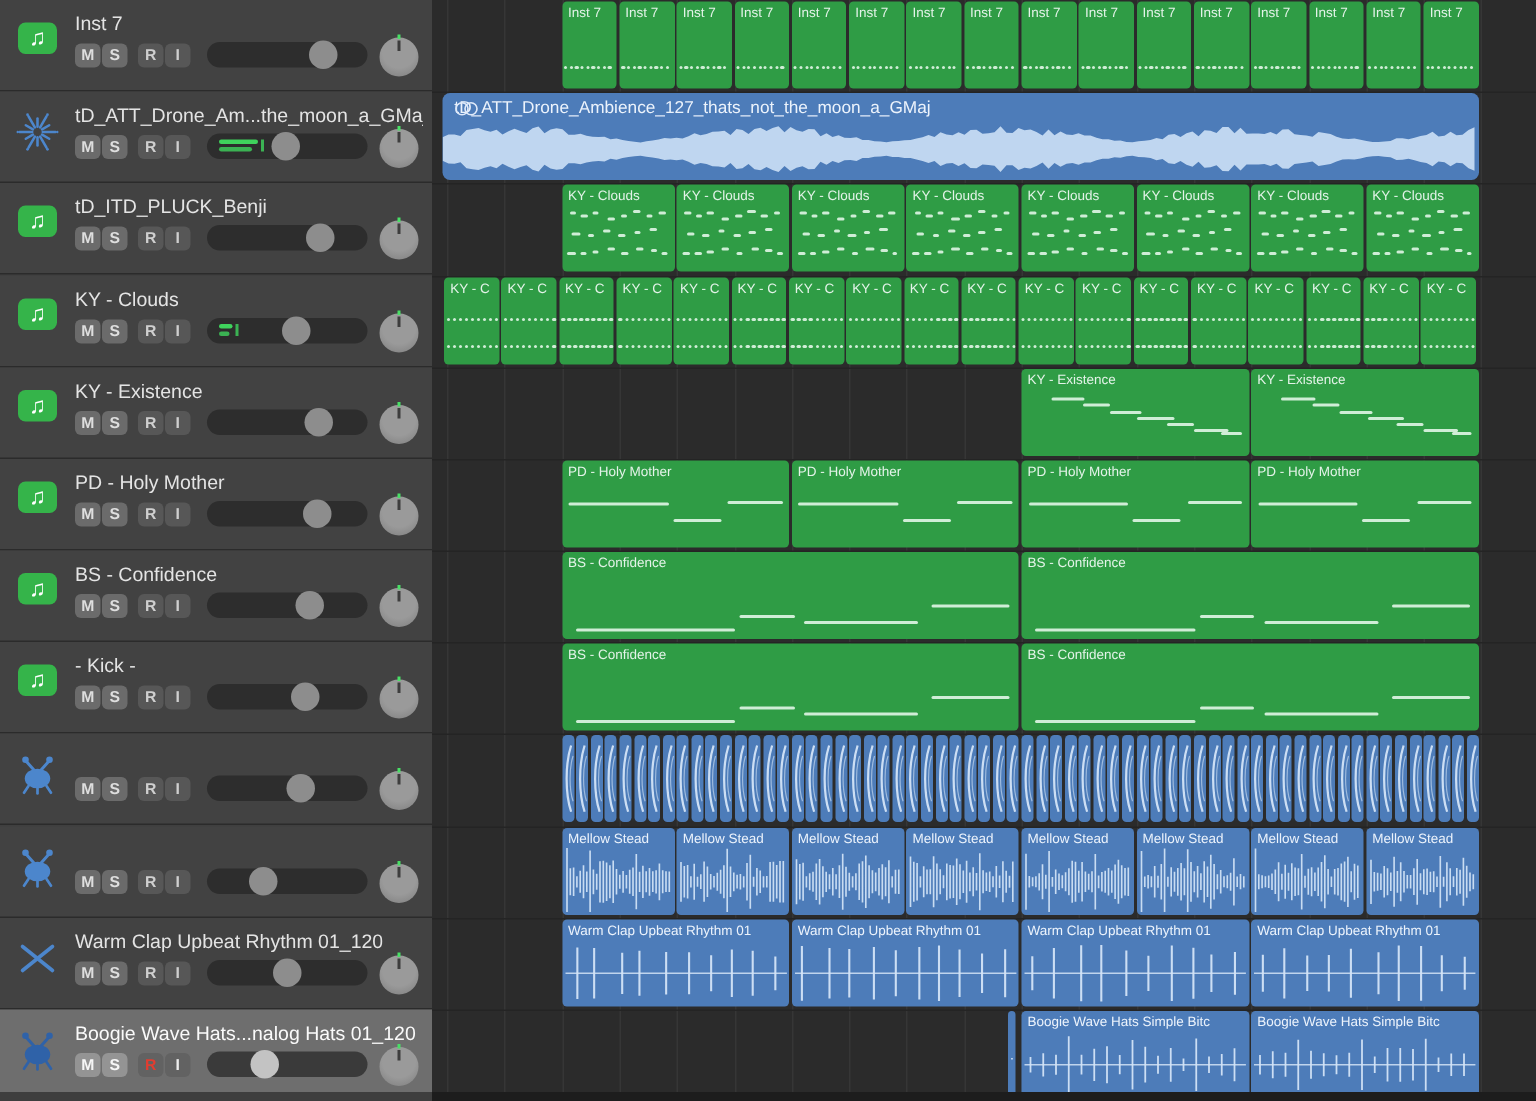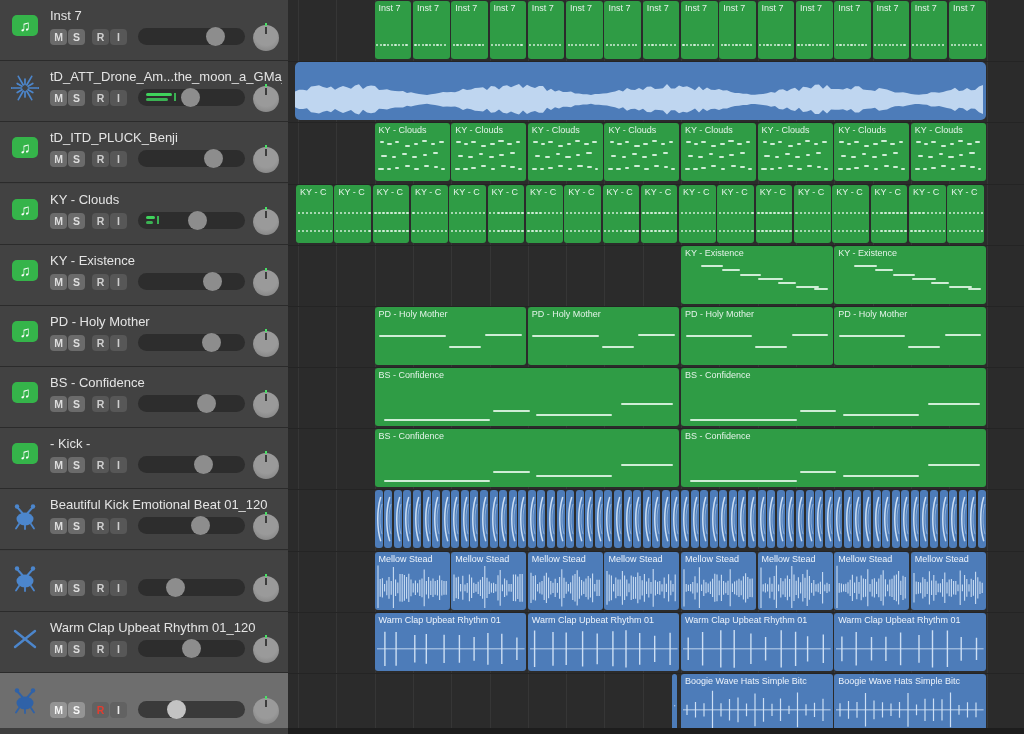--- a/index.html
+++ b/index.html
@@ -177,21 +177,20 @@
         <svg class="sicon" viewBox="0 0 28 28" width="28" height="28">
           <line x1="6" y1="5" x2="14" y2="14" stroke="#4c86cc" stroke-width="2" stroke-linecap="round"></line>
           <line x1="22" y1="5" x2="14" y2="14" stroke="#4c86cc" stroke-width="2" stroke-linecap="round"></line>
           <circle cx="6" cy="4.5" r="2.2" fill="#4c86cc"></circle>
           <circle cx="22" cy="4.5" r="2.2" fill="#4c86cc"></circle>
           <ellipse cx="14" cy="17" rx="8.5" ry="6.5" fill="#4c86cc"></ellipse>
           <line x1="8" y1="22" x2="5" y2="26.5" stroke="#4c86cc" stroke-width="1.8" stroke-linecap="round"></line>
           <line x1="20" y1="22" x2="23" y2="26.5" stroke="#4c86cc" stroke-width="1.8" stroke-linecap="round"></line>
           <line x1="14" y1="23" x2="14" y2="27" stroke="#4c86cc" stroke-width="1.8" stroke-linecap="round"></line>
         </svg>
-        <div class="tname">Beautiful Kick Emotional Beat 01_120</div>
         <div class="btn" style="left: 50px;">M</div>
         <div class="btn" style="left: 68px;">S</div>
         <div class="btn dk" style="left: 92px;">R</div>
         <div class="btn dk" style="left: 110px;">I</div>
         <div class="pill">
           <div class="thumb" style="left: 52.56px;"></div>
         </div>
         <div class="knob"></div>
       </div>
       <div class="trow" style="top: 550.5px; height: 61.1667px;">
@@ -233,20 +232,21 @@
         <svg class="sicon" viewBox="0 0 28 28" width="28" height="28">
           <line x1="6" y1="5" x2="14" y2="14" stroke="#2f62a8" stroke-width="2" stroke-linecap="round"></line>
           <line x1="22" y1="5" x2="14" y2="14" stroke="#2f62a8" stroke-width="2" stroke-linecap="round"></line>
           <circle cx="6" cy="4.5" r="2.2" fill="#2f62a8"></circle>
           <circle cx="22" cy="4.5" r="2.2" fill="#2f62a8"></circle>
           <ellipse cx="14" cy="17" rx="8.5" ry="6.5" fill="#2f62a8"></ellipse>
           <line x1="8" y1="22" x2="5" y2="26.5" stroke="#2f62a8" stroke-width="1.8" stroke-linecap="round"></line>
           <line x1="20" y1="22" x2="23" y2="26.5" stroke="#2f62a8" stroke-width="1.8" stroke-linecap="round"></line>
           <line x1="14" y1="23" x2="14" y2="27" stroke="#2f62a8" stroke-width="1.8" stroke-linecap="round"></line>
         </svg>
+        <div class="tname">Boogie Wave Hats...nalog Hats 01_120</div>
         <div class="btn" style="left: 50px;">M</div>
         <div class="btn" style="left: 68px;">S</div>
         <div class="btn dk rec" style="left: 92px;">R</div>
         <div class="btn dk" style="left: 110px;">I</div>
         <div class="pill">
           <div class="thumb" style="left: 29.02px;"></div>
         </div>
         <div class="knob"></div>
       </div>
     </div>
@@ -467,20 +467,24 @@
         <div class="note" style="left: 14%; top: 74%; width: 6%;"></div>
         <div class="note" style="left: 24%; top: 74%; width: 6%;"></div>
         <div class="note" style="left: 34%; top: 74%; width: 6%;"></div>
         <div class="note" style="left: 44%; top: 74%; width: 6%;"></div>
         <div class="note" style="left: 54%; top: 74%; width: 6%;"></div>
         <div class="note" style="left: 64%; top: 74%; width: 6%;"></div>
         <div class="note" style="left: 74%; top: 74%; width: 6%;"></div>
         <div class="note" style="left: 84%; top: 74%; width: 6%;"></div>
       </div>
       <div class="clip audio" style="left: 6.9px; top: 62.1667px; width: 690.9px; height: 58.1667px; border-radius: 5px;">
+        <div class="clip-label big">tD_ATT_Drone_Ambience_127_thats_not_the_moon_a_GMaj<svg width="16" height="11" viewBox="0 0 16 11">
+            <circle cx="5" cy="5.5" r="4" fill="none" stroke="#dfeafa" stroke-width="1.1"></circle>
+            <circle cx="11" cy="5.5" r="4" fill="none" stroke="#dfeafa" stroke-width="1.1"></circle>
+          </svg></div>
         <svg width="691" height="39" style="bottom: 2px;">
           <path d="M0,12.5 L 4,10.7 L 8,10.7 L 12,11.6 L 16,7.6 L 20,7.0 L 24,6.3 L 28,7.9 L 32,8.9 L 36,7.5 L 40,10.7 L 44,8.5 L 48,6.9 L 52,8.3 L 56,9.7 L 60,6.5 L 64,5.3 L 68,9.9 L 72,7.3 L 76,6.5 L 80,7.1 L 84,10.9 L 88,10.8 L 92,10.2 L 96,11.5 L 100,12.1 L 104,12.3 L 108,12.1 L 112,13.9 L 116,13.3 L 120,14.3 L 124,15.0 L 128,15.5 L 132,16.0 L 136,15.2 L 140,14.7 L 144,14.0 L 148,13.0 L 152,13.3 L 156,12.9 L 160,13.3 L 164,11.9 L 168,9.8 L 172,11.1 L 176,10.4 L 180,8.9 L 184,8.7 L 188,8.2 L 192,11.0 L 196,7.0 L 200,7.6 L 204,10.4 L 208,7.0 L 212,6.2 L 216,8.3 L 220,6.4 L 224,5.1 L 228,9.1 L 232,5.7 L 236,7.8 L 240,8.9 L 244,7.0 L 248,7.1 L 252,11.9 L 256,9.8 L 260,12.4 L 264,11.2 L 268,12.9 L 272,13.0 L 276,12.5 L 280,14.4 L 284,14.4 L 288,15.2 L 292,15.3 L 296,15.9 L 300,15.1 L 304,15.0 L 308,14.5 L 312,14.3 L 316,13.3 L 320,12.5 L 324,11.0 L 328,12.4 L 332,9.1 L 336,10.7 L 340,11.1 L 344,9.1 L 348,10.9 L 352,7.7 L 356,7.5 L 360,10.1 L 364,9.8 L 368,9.2 L 372,5.1 L 376,9.5 L 380,9.6 L 384,6.4 L 388,7.9 L 392,7.3 L 396,9.0 L 400,11.3 L 404,7.3 L 408,11.2 L 412,8.6 L 416,10.7 L 420,11.0 L 424,9.9 L 428,11.4 L 432,11.3 L 436,12.9 L 440,13.9 L 444,13.9 L 448,14.8 L 452,14.7 L 456,15.7 L 460,15.8 L 464,15.2 L 468,14.9 L 472,14.3 L 476,13.0 L 480,13.8 L 484,10.8 L 488,10.3 L 492,12.3 L 496,9.9 L 500,8.7 L 504,11.9 L 508,7.8 L 512,8.2 L 516,9.6 L 520,5.7 L 524,5.6 L 528,9.8 L 532,6.1 L 536,10.1 L 540,10.0 L 544,10.0 L 548,10.4 L 552,9.0 L 556,10.6 L 560,7.3 L 564,7.2 L 568,10.5 L 572,11.0 L 576,11.3 L 580,12.1 L 584,9.0 L 588,9.7 L 592,10.4 L 596,12.1 L 600,13.4 L 604,13.6 L 608,13.3 L 612,14.1 L 616,15.0 L 620,15.6 L 624,15.7 L 628,15.3 L 632,15.0 L 636,13.2 L 640,13.2 L 644,13.8 L 648,12.9 L 652,11.7 L 656,11.0 L 660,8.8 L 664,12.0 L 668,11.5 L 672,8.9 L 676,11.2 L 680,10.9 L 684,7.6 L 688,5.9 L 688,34.9 L 684,33.2 L 680,29.8 L 676,29.5 L 672,31.9 L 668,29.2 L 664,28.7 L 660,31.9 L 656,29.7 L 652,29.0 L 648,27.9 L 644,26.9 L 640,27.5 L 636,27.6 L 632,25.8 L 628,25.5 L 624,25.0 L 620,25.1 L 616,25.7 L 612,26.6 L 608,27.4 L 604,27.1 L 600,27.3 L 596,28.6 L 592,30.4 L 588,31.0 L 584,31.7 L 580,28.7 L 576,29.4 L 572,29.8 L 568,30.3 L 564,33.5 L 560,33.4 L 556,30.1 L 552,31.7 L 548,30.3 L 544,30.7 L 540,30.7 L 536,30.6 L 532,34.6 L 528,30.9 L 524,35.1 L 520,35.0 L 516,31.1 L 512,32.5 L 508,32.9 L 504,28.8 L 500,32.1 L 496,30.9 L 492,28.4 L 488,30.4 L 484,29.9 L 480,27.0 L 476,27.8 L 472,26.4 L 468,25.9 L 464,25.6 L 460,24.9 L 456,25.1 L 452,26.1 L 448,25.9 L 444,26.8 L 440,26.9 L 436,27.9 L 432,29.4 L 428,29.4 L 424,30.9 L 420,29.7 L 416,30.1 L 412,32.1 L 408,29.6 L 404,33.5 L 400,29.4 L 396,31.7 L 392,33.4 L 388,32.8 L 384,34.3 L 380,31.2 L 376,31.2 L 372,35.6 L 368,31.5 L 364,31.0 L 360,30.7 L 356,33.2 L 352,33.0 L 348,29.8 L 344,31.6 L 340,29.7 L 336,30.0 L 332,31.7 L 328,28.3 L 324,29.7 L 320,28.3 L 316,27.4 L 312,26.4 L 308,26.3 L 304,25.7 L 300,25.7 L 296,24.8 L 292,25.4 L 288,25.5 L 284,26.3 L 280,26.3 L 276,28.3 L 272,27.7 L 268,27.8 L 264,29.6 L 260,28.3 L 256,30.9 L 252,28.8 L 248,33.7 L 244,33.8 L 240,31.9 L 236,32.9 L 232,35.0 L 228,31.6 L 224,35.6 L 220,34.3 L 216,32.4 L 212,34.5 L 208,33.8 L 204,30.4 L 200,33.2 L 196,33.7 L 192,29.7 L 188,32.6 L 184,32.0 L 180,31.8 L 176,30.3 L 172,29.6 L 168,30.9 L 164,28.8 L 160,27.4 L 156,27.8 L 152,27.4 L 148,27.7 L 144,26.7 L 140,26.0 L 136,25.5 L 132,24.8 L 128,25.2 L 124,25.7 L 120,26.4 L 116,27.5 L 112,26.8 L 108,28.6 L 104,28.4 L 100,28.6 L 96,29.3 L 92,30.5 L 88,29.9 L 84,29.8 L 80,33.6 L 76,34.2 L 72,33.4 L 68,30.8 L 64,35.4 L 60,34.2 L 56,31.1 L 52,32.4 L 48,33.9 L 44,32.2 L 40,30.1 L 36,33.2 L 32,31.8 L 28,32.8 L 24,34.4 L 20,33.8 L 16,33.2 L 12,29.2 L 8,30.1 L 4,30.0 L 0,28.2 Z" fill="#c9ddf4" opacity="0.92"></path>
         </svg>
       </div>
       <div class="clip midi" style="left: 86.6px; top: 123.333px; width: 75px; height: 58.1667px;">
         <div class="clip-label">KY - Clouds</div>
         <div class="note" style="left: 7%; top: 30%; width: 6%;"></div>
         <div class="note" style="left: 17%; top: 33%; width: 6%;"></div>
         <div class="note" style="left: 27%; top: 30%; width: 6%;"></div>
         <div class="note" style="left: 40%; top: 38%; width: 7%;"></div>

